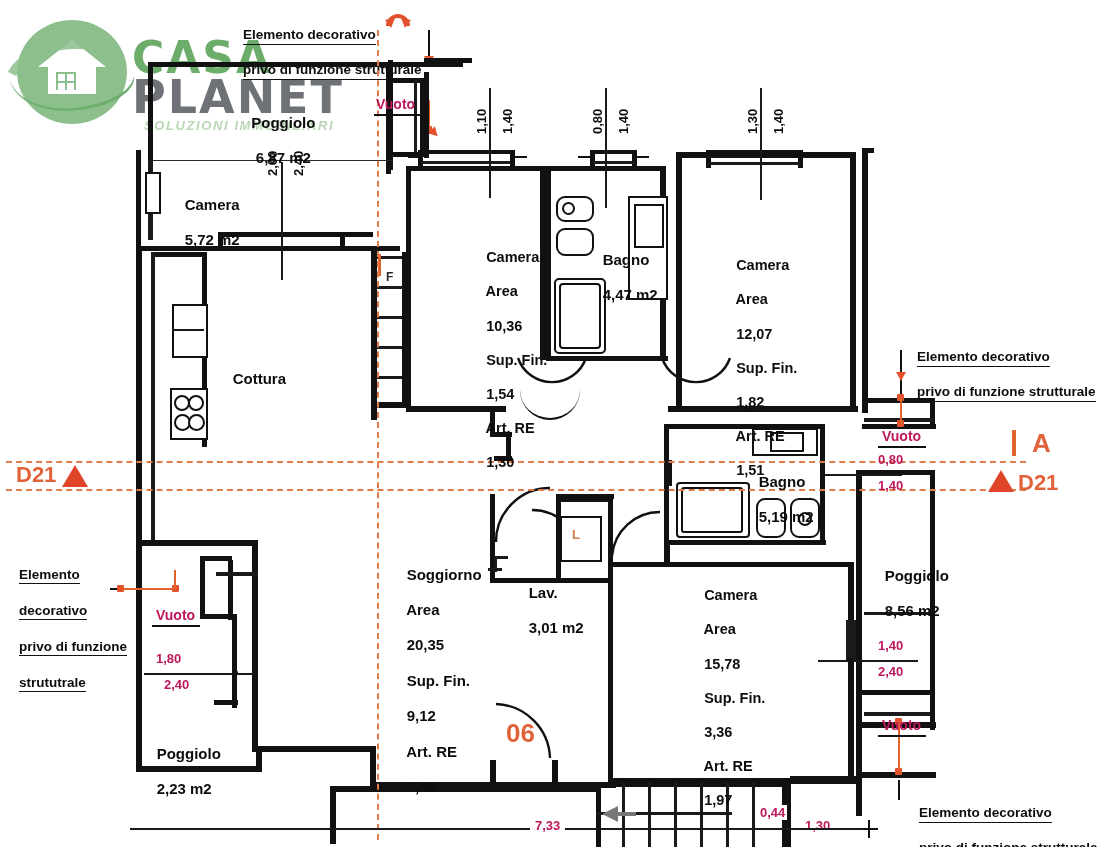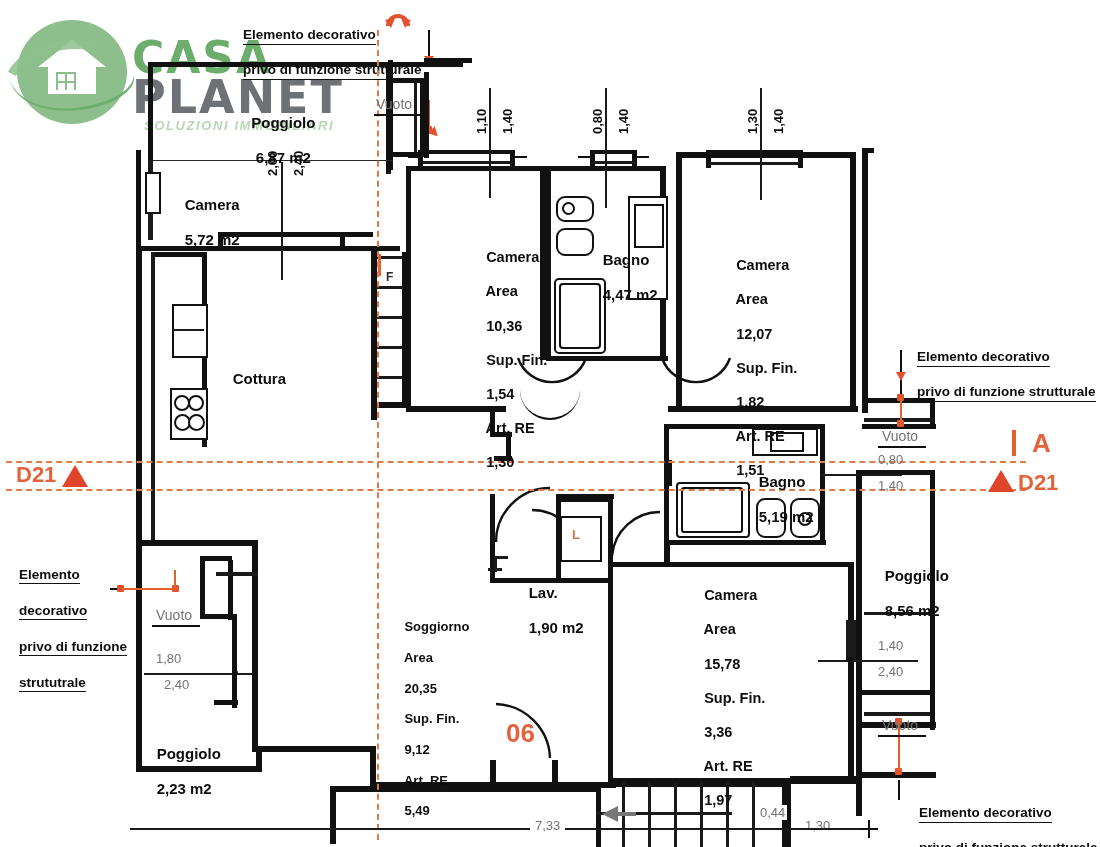--- a/index.html
+++ b/index.html
@@ -5,21 +5,21 @@
   html,body{margin:0;padding:0;background:#ffffff;}
   body{font-family:"Liberation Sans",sans-serif;}
   #stage{position:relative;width:1100px;height:847px;background:#fff;overflow:hidden;}
 
   
   .wall{position:absolute;background:#111;}
   .thin{position:absolute;background:#1a1a1a;}
   .hair{position:absolute;background:#2a2a2a;}
   .lbl{position:absolute;color:#0d0d0d;font-weight:bold;line-height:1.18;white-space:pre;}
   .lbl.c{text-align:center;}
-  .dim{position:absolute;color:#737373;font-weight:normal;font-size:13px;white-space:nowrap;}
+  .dim{position:absolute;color:#be185d;font-weight:bold;font-size:13px;white-space:nowrap;}
   .dimv{position:absolute;color:#0d0d0d;font-weight:bold;font-size:13px;white-space:nowrap;
         transform-origin:left top;transform:rotate(-90deg);}
   .note{position:absolute;color:#0d0d0d;font-weight:bold;font-size:13.5px;line-height:1.25;white-space:pre;}
   .note u{text-decoration:none;border-bottom:1.4px solid #111;display:inline-block;}
   .orange{position:absolute;background:#e2622c;}
   .ortext{position:absolute;color:#e2623a;font-weight:bold;}
 
   
   .dash-h{position:absolute;height:0;border-top:2.2px dashed #e07a46;}
   .dash-v{position:absolute;width:0;border-left:2.2px dashed #e07a46;}
@@ -368,21 +368,21 @@
   </div>
 
   <div class="lbl" style="left:742px;top:455px;font-size:15px;">
     <span>Bagno</span><br>
     <span>5,19 m2</span>
   </div>
 
 
   <div class="lbl" style="left:512px;top:566px;font-size:15px;">
     <span>Lav.</span><br>
-    <span>1,90 m2</span>
+    <span>3,01 m2</span>
   </div>
 
   <div class="lbl" style="left:868px;top:549px;font-size:15px;">
     <span>Poggiolo</span><br>
     <span>8,56 m2</span>
   </div>
 
   <div class="lbl" style="left:140px;top:727px;font-size:15px;">
     <span>Poggiolo</span><br>
     <span>2,23 m2</span>
@@ -411,21 +411,21 @@
   <div class="lbl" style="left:688px;top:570px;font-size:14.5px;">
     <span>Camera</span><br>
     <span>Area</span><br>
     <span>15,78</span><br>
     <span>Sup. Fin.</span><br>
     <span>3,36</span><br>
     <span>Art. RE</span><br>
     <span>1,97</span>
   </div>
 
-  <div class="lbl" style="left:390px;top:604px;font-size:13px;">
+  <div class="lbl" style="left:390px;top:548px;font-size:15px;">
     <span>Soggiorno</span><br>
     <span>Area</span><br>
     <span>20,35</span><br>
     <span>Sup. Fin.</span><br>
     <span>9,12</span><br>
     <span>Art. RE</span><br>
     <span>5,49</span>
   </div>
 
   <div class="ortext" style="left:506px;top:718px;font-size:26px;">06</div>

